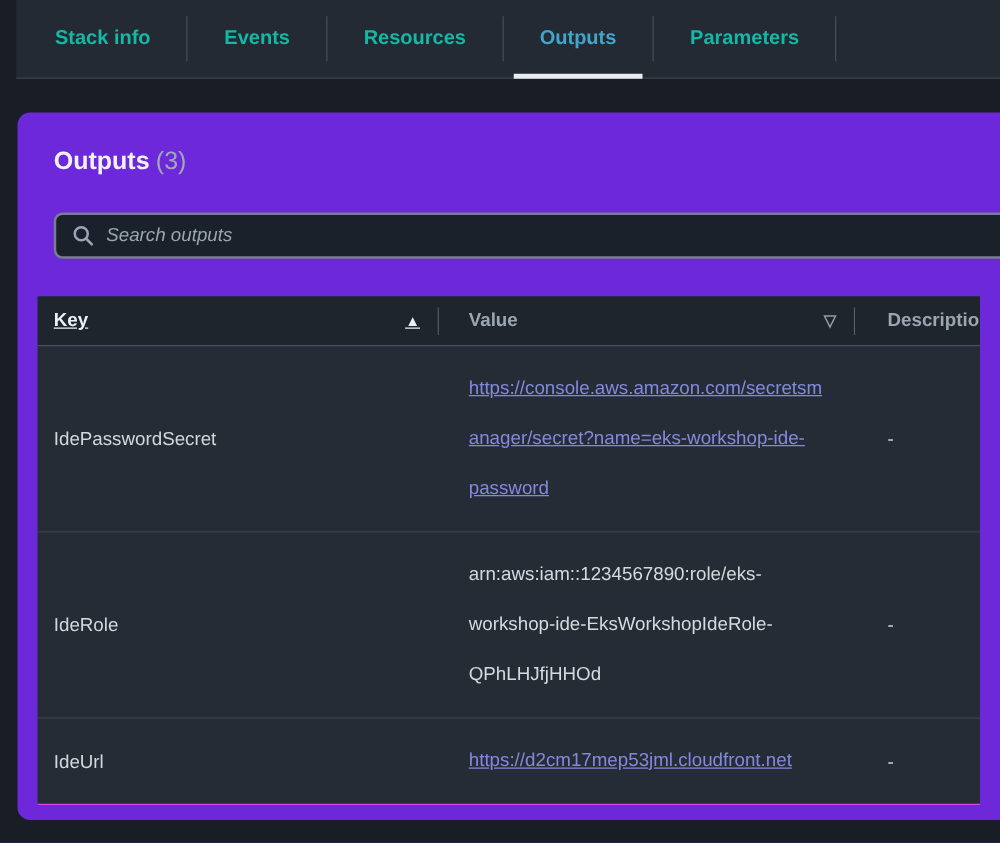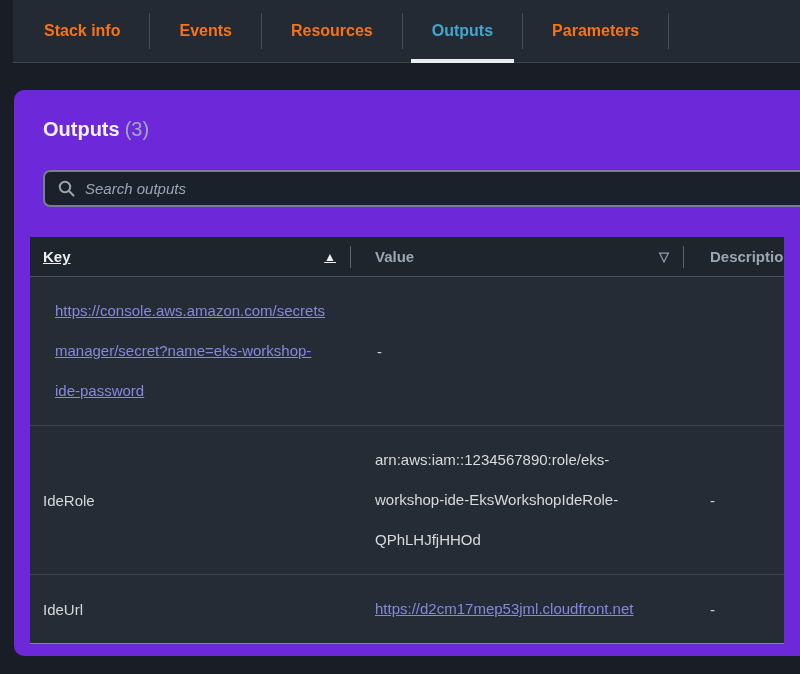--- a/index.html
+++ b/index.html
@@ -21,21 +21,21 @@
     align-items: stretch;
     padding-left: 10px;
   }
   .tab {
     position: relative;
     display: flex;
     align-items: center;
     padding: 0 21px;
     font-size: 16px;
     font-weight: 700;
-    color: #f97316;
+    color: #14b8a6;
     cursor: pointer;
     white-space: nowrap;
   }
   .tab.active { color: #42a6cc; }
   .tab.active::after {
     content: "";
     position: absolute;
     left: 0; right: 0; bottom: -1px;
     height: 4px;
     background: #e9edf0;
@@ -215,20 +215,21 @@
       <div class="th th-value">
         <span>Value</span>
         <span class="sort-icon desc">▽</span>
       </div>
       <div class="th th-desc">
         <span>Description</span>
       </div>
     </div>
     <div id="table-body">
         <div class="trow">
+          <div class="td td-key">IdePasswordSecret</div>
           <div class="td td-value"><a href="#">https://console.aws.amazon.com/secretsmanager/secret?name=eks-workshop-ide-password</a></div>
           <div class="td td-desc">-</div>
         </div>
         <div class="trow">
           <div class="td td-key">IdeRole</div>
           <div class="td td-value"><span>arn:aws:iam::1234567890:role/eks-workshop-ide-EksWorkshopIdeRole-QPhLHJfjHHOd</span></div>
           <div class="td td-desc">-</div>
         </div>
         <div class="trow">
           <div class="td td-key">IdeUrl</div>

